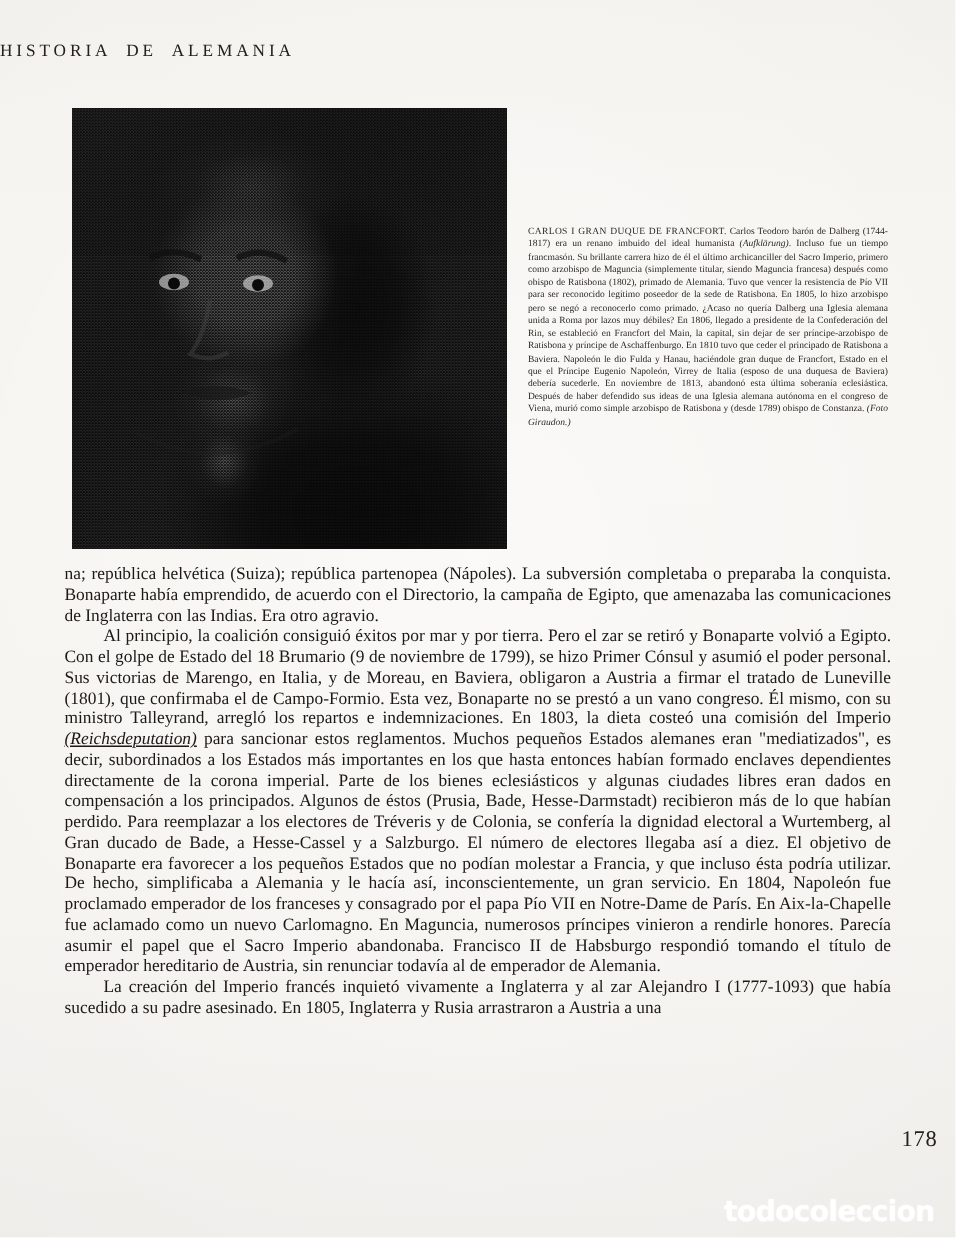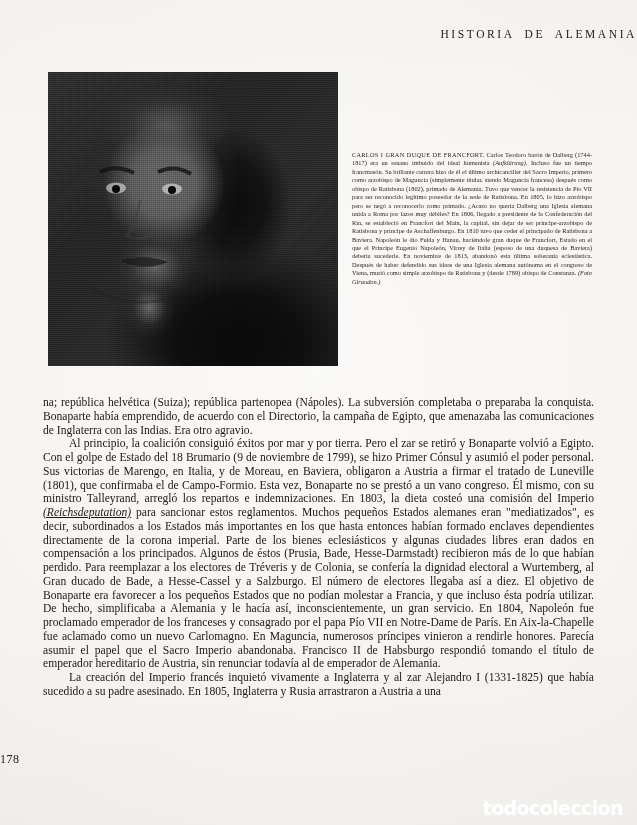--- a/index.html
+++ b/index.html
@@ -32,21 +32,21 @@
       linear-gradient(180deg, #f2f0ec 0%, #f5f3ef 18%, #f4f2ee 70%, #efedea 100%);
     pointer-events: none;
   }
 
   
   .running-head {
     position: absolute;
     top: 28px;
     left: 0;
     right: 0;
-    text-align: right;
+    text-align: left;
     font-size: 11.5px;
     letter-spacing: 2.6px;
     color: #23201d;
     font-family: "Liberation Serif", "DejaVu Serif", serif;
     word-spacing: 5px;
   }
 
   
   .figure {
     position: absolute;
@@ -120,43 +120,43 @@
   .caption .smallcaps {
     font-variant: small-caps;
     letter-spacing: 0.25px;
   }
   .caption i { font-style: italic; }
 
   
   .body-text {
     position: absolute;
     left: 43px;
-    top: 396px;
+    top: 376px;
     width: 551px;
     font-size: 11.6px;
     line-height: 13.75px;
     text-align: justify;
     color: #1b1815;
     hyphens: auto;
   }
   .body-text p {
     margin: 0;
     text-indent: 26px;
   }
   .body-text p.no-indent { text-indent: 0; }
   .body-text i { font-style: italic; text-decoration: underline; }
 
   
   .folio {
     position: absolute;
     left: 0;
-    right: 0;
+    right: 12px;
     top: 752px;
-    text-align: left;
-    font-size: 12px;
+    text-align: right;
+    font-size: 15px;
     color: #24211e;
     letter-spacing: 0.5px;
   }
 
   
   .watermark {
     position: absolute;
     right: 14px;
     bottom: 6px;
     font-family: "DejaVu Sans", sans-serif;
@@ -194,19 +194,19 @@
     </div>
   </div>
 
   <div class="caption">
     <span class="smallcaps">CARLOS I GRAN DUQUE DE FRANCFORT.</span><span> Carlos Teodoro barón de Dalberg (1744-1817) era un renano imbuido del ideal humanista </span><i>(Aufklärung)</i><span>. Incluso fue un tiempo francmasón. Su brillante carrera hizo de él el último archicanciller del Sacro Imperio, primero como arzobispo de Maguncia (simplemente titular, siendo Maguncia francesa) después como obispo de Ratisbona (1802), primado de Alemania. Tuvo que vencer la resistencia de Pío VII para ser reconocido legítimo poseedor de la sede de Ratisbona. En 1805, lo hizo arzobispo pero se negó a reconocerlo como primado. ¿Acaso no quería Dalberg una Iglesia alemana unida a Roma por lazos muy débiles? En 1806, llegado a presidente de la Confederación del Rin, se estableció en Francfort del Main, la capital, sin dejar de ser príncipe-arzobispo de Ratisbona y príncipe de Aschaffenburgo. En 1810 tuvo que ceder el principado de Ratisbona a Baviera. Napoleón le dio Fulda y Hanau, haciéndole gran duque de Francfort, Estado en el que el Príncipe Eugenio Napoleón, Virrey de Italia (esposo de una duquesa de Baviera) debería sucederle. En noviembre de 1813, abandonó esta última soberanía eclesiástica. Después de haber defendido sus ideas de una Iglesia alemana autónoma en el congreso de Viena, murió como simple arzobispo de Ratisbona y (desde 1789) obispo de Constanza. </span><i>(Foto Giraudon.)</i>
   </div>
 
   <div class="body-text" id="body-text">
       <p class="no-indent"><span>na; república helvética (Suiza); república partenopea (Nápoles). La subversión completaba o preparaba la conquista. Bonaparte había emprendido, de acuerdo con el Directorio, la campaña de Egipto, que amenazaba las comunicaciones de Inglaterra con las Indias. Era otro agravio.</span></p>
       <p><span>Al principio, la coalición consiguió éxitos por mar y por tierra. Pero el zar se retiró y Bonaparte volvió a Egipto. Con el golpe de Estado del 18 Brumario (9 de noviembre de 1799), se hizo Primer Cónsul y asumió el poder personal. Sus victorias de Marengo, en Italia, y de Moreau, en Baviera, obligaron a Austria a firmar el tratado de Luneville (1801), que confirmaba el de Campo-Formio. Esta vez, Bonaparte no se prestó a un vano congreso. Él mismo, con su ministro Talleyrand, arregló los repartos e indemnizaciones. En 1803, la dieta costeó una comisión del Imperio </span><i>(Reichsdeputation)</i><span> para sancionar estos reglamentos. Muchos pequeños Estados alemanes eran "mediatizados", es decir, subordinados a los Estados más importantes en los que hasta entonces habían formado enclaves dependientes directamente de la corona imperial. Parte de los bienes eclesiásticos y algunas ciudades libres eran dados en compensación a los principados. Algunos de éstos (Prusia, Bade, Hesse-Darmstadt) recibieron más de lo que habían perdido. Para reemplazar a los electores de Tréveris y de Colonia, se confería la dignidad electoral a Wurtemberg, al Gran ducado de Bade, a Hesse-Cassel y a Salzburgo. El número de electores llegaba así a diez. El objetivo de Bonaparte era favorecer a los pequeños Estados que no podían molestar a Francia, y que incluso ésta podría utilizar. De hecho, simplificaba a Alemania y le hacía así, inconscientemente, un gran servicio. En 1804, Napoleón fue proclamado emperador de los franceses y consagrado por el papa Pío VII en Notre-Dame de París. En Aix-la-Chapelle fue aclamado como un nuevo Carlomagno. En Maguncia, numerosos príncipes vinieron a rendirle honores. Parecía asumir el papel que el Sacro Imperio abandonaba. Francisco II de Habsburgo respondió tomando el título de emperador hereditario de Austria, sin renunciar todavía al de emperador de Alemania.</span></p>
-      <p><span>La creación del Imperio francés inquietó vivamente a Inglaterra y al zar Alejandro I (1331-1825) que había sucedido a su padre asesinado. En 1805, Inglaterra y Rusia arrastraron a Austria a una</span></p>
+      <p><span>La creación del Imperio francés inquietó vivamente a Inglaterra y al zar Alejandro I (1777-1093) que había sucedido a su padre asesinado. En 1805, Inglaterra y Rusia arrastraron a Austria a una</span></p>
     </div>
 
   <div class="folio">178</div>
 
   <div class="watermark">todocoleccion</div>
 </div>
 
 </body></html>

